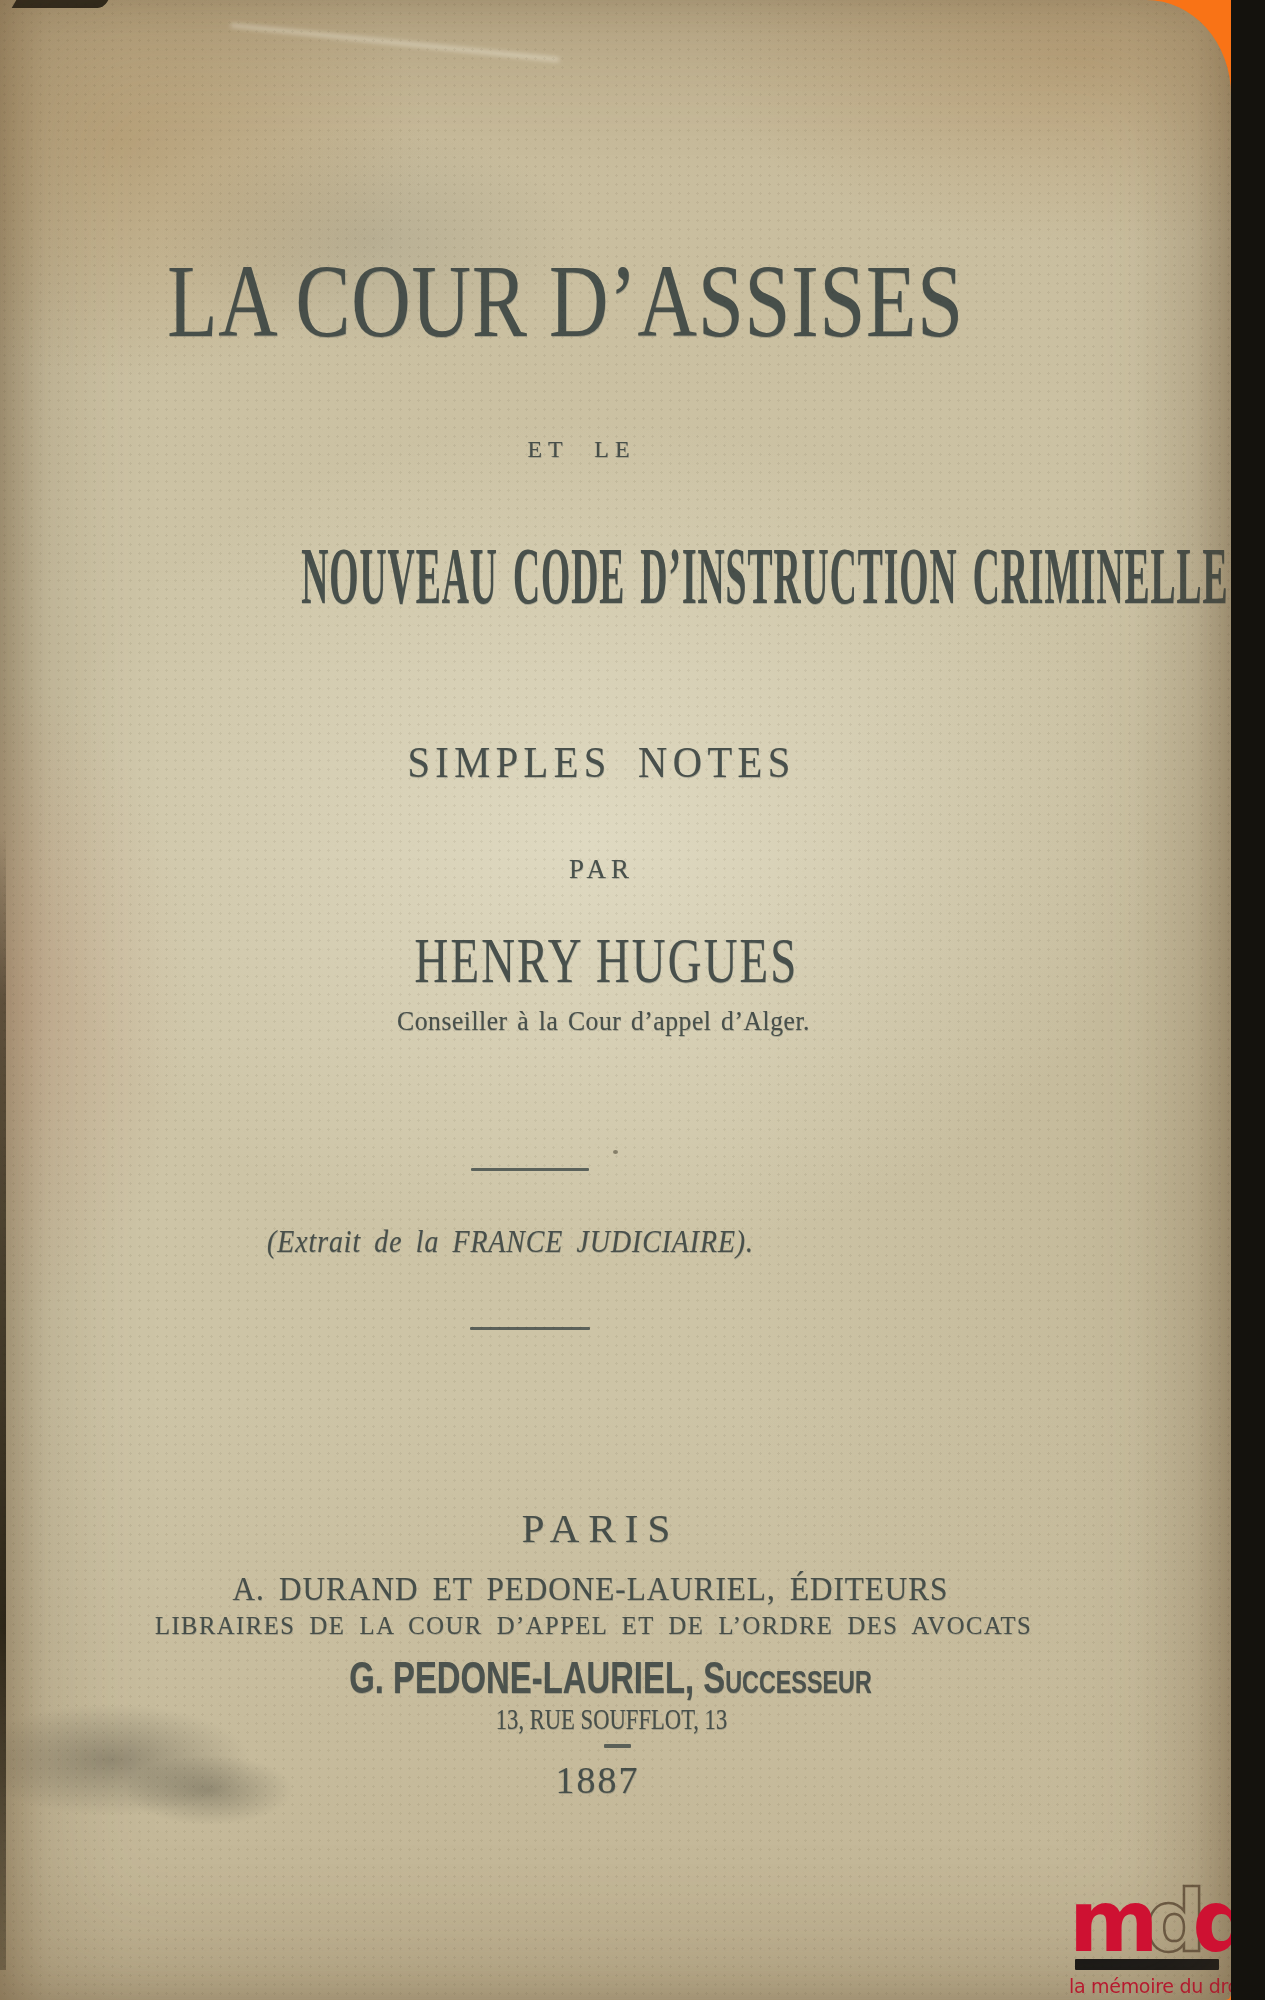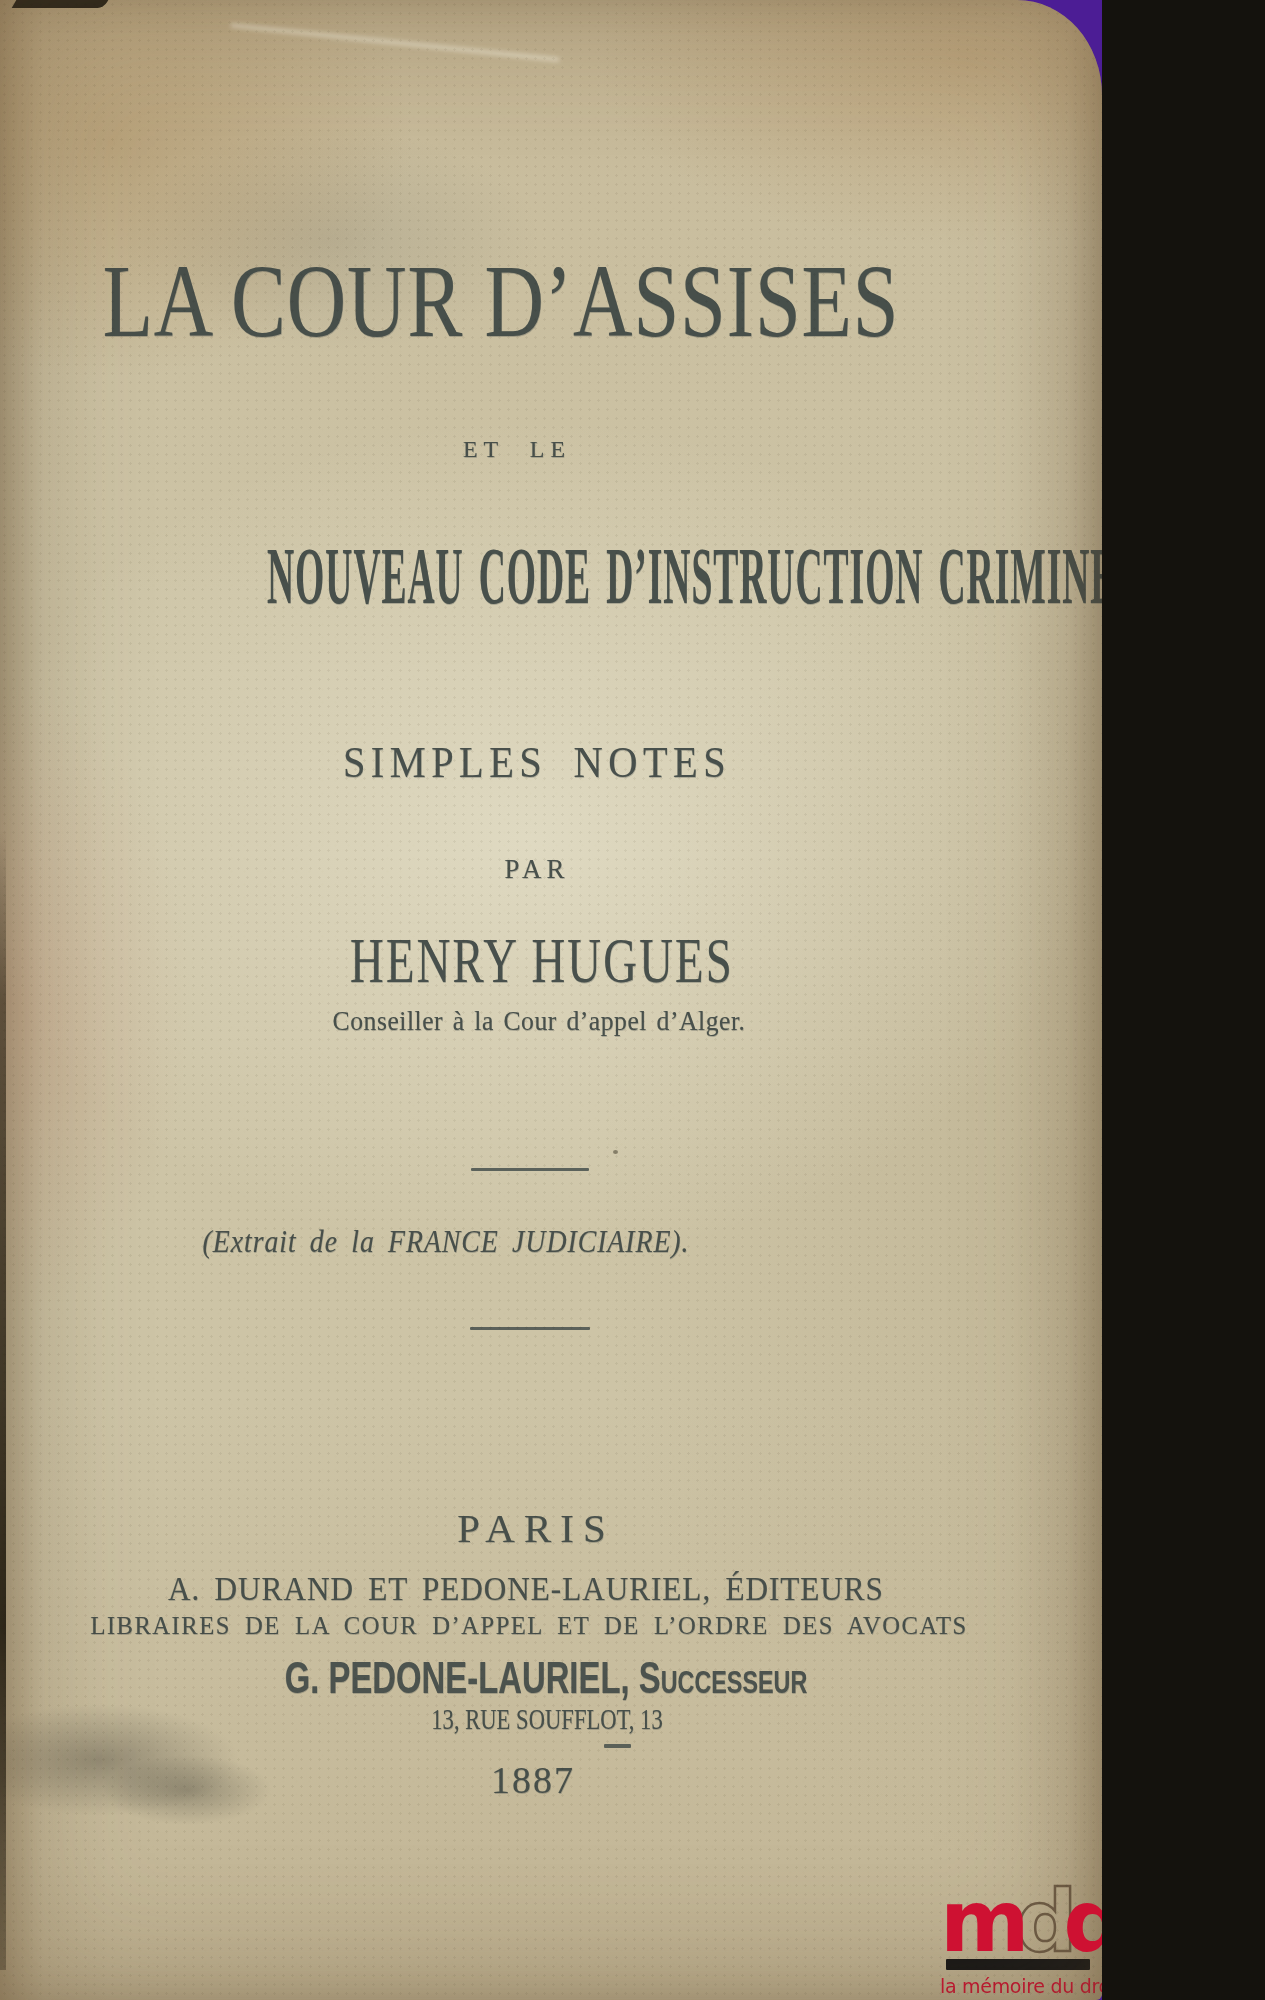--- a/index.html
+++ b/index.html
@@ -1,18 +1,18 @@
 <!DOCTYPE html>
 <html style="--brand-red: #ce1132; --bar-black: #161616; --ink: #3e4744; --paper: #cdc4a6;"><head>
 <meta charset="utf-8">
 <style>
   html,body{margin:0;padding:0;width:1265px;height:2000px;overflow:hidden;background:#14120d;}
   *{box-sizing:border-box;}
 
-  .scan{position:relative;width:1102px;height:2000px;background:#4c1d95;}
+  .scan{position:relative;width:1231px;height:2000px;background:#f97316;}
 
   
   .page{
     position:absolute;inset:0;
     border-top-right-radius:85px 95px;
     border-bottom-right-radius:6px;
     overflow:hidden;
     background-color:#cdc4a6;
     background-image:
       radial-gradient(ellipse 800px 600px at 48% 42%, rgba(238,235,216,0.55), rgba(238,235,216,0) 70%),

